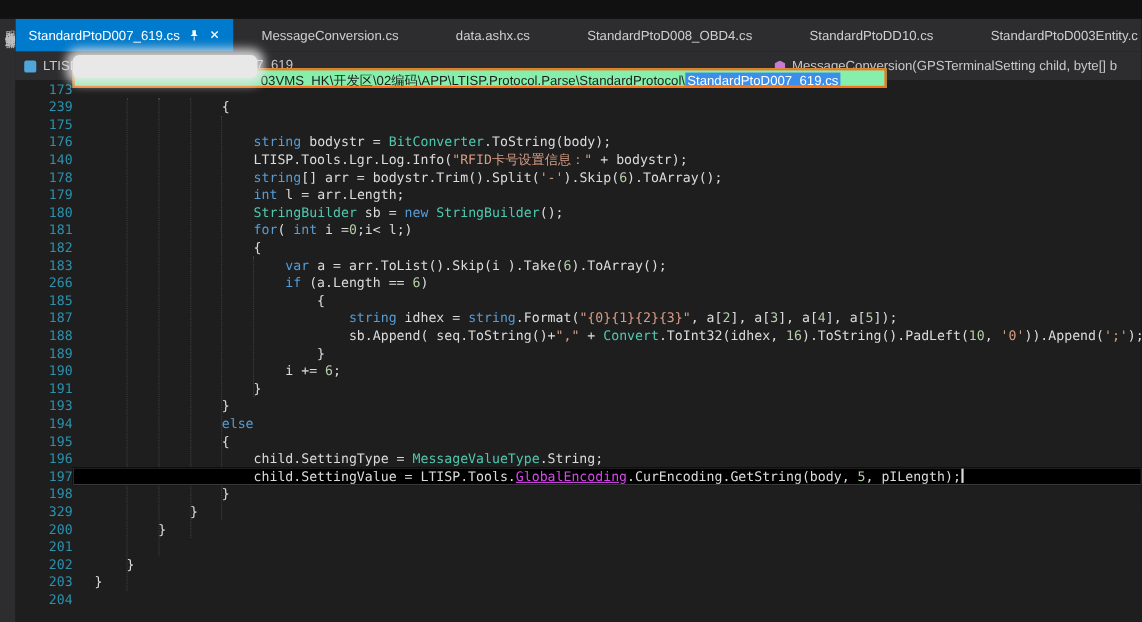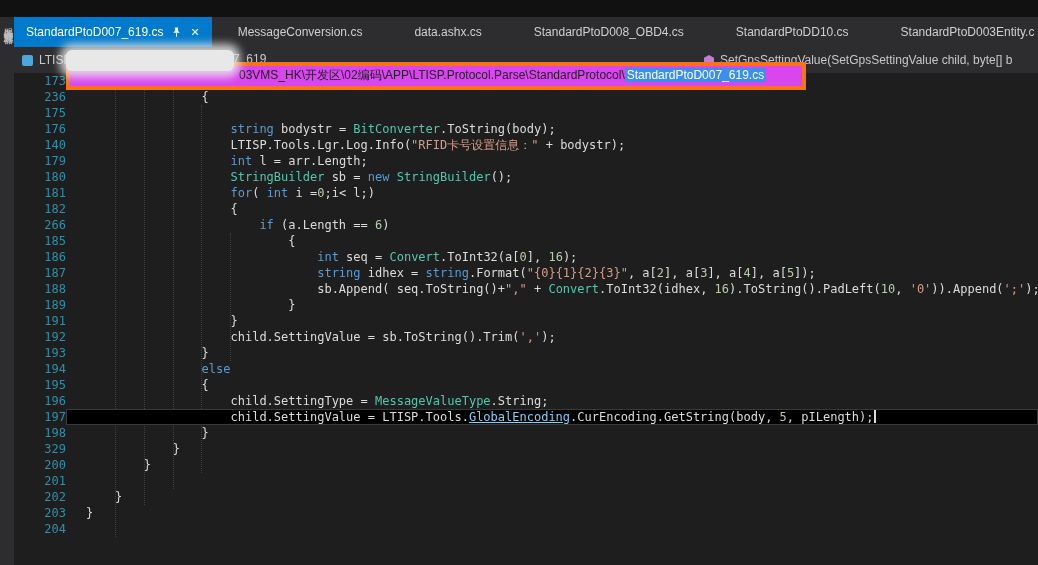--- a/index.html
+++ b/index.html
@@ -39,30 +39,30 @@
     font-family:"DejaVu Sans Mono", monospace; font-size:12px; line-height:16px;
   }
   .guide { position:absolute; width:0; border-left:1px dotted #3F3F46; z-index:0; }
   #code-lines { position:relative; z-index:1; }
   .row { display:flex; height:16px; white-space:pre; }
   .ln { flex:0 0 52px; width:52px; text-align:right; color:#2B91AF; }
   .code { flex:1; padding-left:20px; color:#DCDCDC; }
   .row.current .code { background:#000000; box-shadow:inset 0 0 0 1px #3A3A3C; }
   .tok-k { color:#569CD6; }
   .tok-t { color:#4EC9B0; }
-  .tok-tu { color:#7dd3fc; text-decoration:underline;text-align:right; }
+  .tok-tu { color:#d946ef; text-decoration:underline;text-align:right; }
   .tok-s { color:#D69D85; }
   .tok-n { color:#B5CEA8; }
   .tok-p { color:#DCDCDC; }
   .caret { display:inline-block; width:2px; height:13px; background:#DCDCDC; vertical-align:-2px; }
 
   
   .tooltip {
-    position:absolute; left:66px; top:45px; width:740px; height:28px; z-index:6;
-    background:#d946ef; border:4px solid #f97316; color:#1E1E1E; font-size:12px;
+    position:absolute; left:66px; top:45px; width:740px; height:18px; z-index:6;
+    background:#86efac; border:2px solid #f97316; color:#1E1E1E; font-size:12px;
     white-space:nowrap; overflow:hidden; padding:1px 8px 1px 169px;
   }
   .tt-hl { background:#3B8EEA; color:#FFFFFF; padding:0 2px; }
   .censor-blob {
     position:absolute; left:66px; top:33px; width:168px; height:21px; z-index:7;
     background:#E8E8E8; border-radius:6px; box-shadow:0 0 9px 6px rgba(232,232,232,0.85);
   }
 </style>
 </head>
 <body>
@@ -102,48 +102,49 @@
         <span class="tab-label">StandardPtoD003Entity.c</span>
       </div>
     </div>
 
     <div class="navbar">
       <span class="proj-icon"></span>
       <span class="proj-label">LTISP</span>
       <span class="crumb-frag">7_619</span>
       <div class="member">
         <span class="method-icon"></span>
-        <span class="member-text">SetGpsSettingValue(SetGpsSettingValue child, byte[] b</span>
+        <span class="member-text">MessageConversion(GPSTerminalSetting child, byte[] b</span>
       </div>
     </div>
 
     <div class="editor">
       <div class="guide" style="left:101px; top:16px; height:448px;"></div>
       <div class="guide" style="left:130px; top:16px; height:416px;"></div>
       <div class="guide" style="left:159px; top:16px; height:400px;"></div>
       <div class="guide" style="left:187px; top:32px; height:368px;"></div>
       <div class="guide" style="left:216px; top:160px; height:128px;"></div>
       <div id="code-lines">
           <div class="row"><span class="ln">173</span><span class="code"></span></div>
-          <div class="row"><span class="ln">236</span><span class="code"><span class="tok-p">                {</span></span></div>
+          <div class="row"><span class="ln">239</span><span class="code"><span class="tok-p">                {</span></span></div>
           <div class="row"><span class="ln">175</span><span class="code"></span></div>
           <div class="row"><span class="ln">176</span><span class="code"><span class="tok-p">                    </span><span class="tok-k">string</span><span class="tok-p"> bodystr = </span><span class="tok-t">BitConverter</span><span class="tok-p">.ToString(body);</span></span></div>
           <div class="row"><span class="ln">140</span><span class="code"><span class="tok-p">                    LTISP.Tools.Lgr.Log.Info(</span><span class="tok-s">"RFID卡号设置信息："</span><span class="tok-p"> + bodystr);</span></span></div>
+          <div class="row"><span class="ln">178</span><span class="code"><span class="tok-p">                    </span><span class="tok-k">string</span><span class="tok-p">[] arr = bodystr.Trim().Split(</span><span class="tok-s">'-'</span><span class="tok-p">).Skip(</span><span class="tok-n">6</span><span class="tok-p">).ToArray();</span></span></div>
           <div class="row"><span class="ln">179</span><span class="code"><span class="tok-p">                    </span><span class="tok-k">int</span><span class="tok-p"> l = arr.Length;</span></span></div>
           <div class="row"><span class="ln">180</span><span class="code"><span class="tok-p">                    </span><span class="tok-t">StringBuilder</span><span class="tok-p"> sb = </span><span class="tok-k">new</span><span class="tok-p"> </span><span class="tok-t">StringBuilder</span><span class="tok-p">();</span></span></div>
           <div class="row"><span class="ln">181</span><span class="code"><span class="tok-p">                    </span><span class="tok-k">for</span><span class="tok-p">( </span><span class="tok-k">int</span><span class="tok-p"> i =</span><span class="tok-n">0</span><span class="tok-p">;i&lt; l;)</span></span></div>
           <div class="row"><span class="ln">182</span><span class="code"><span class="tok-p">                    {</span></span></div>
+          <div class="row"><span class="ln">183</span><span class="code"><span class="tok-p">                        </span><span class="tok-k">var</span><span class="tok-p"> a = arr.ToList().Skip(i ).Take(</span><span class="tok-n">6</span><span class="tok-p">).ToArray();</span></span></div>
           <div class="row"><span class="ln">266</span><span class="code"><span class="tok-p">                        </span><span class="tok-k">if</span><span class="tok-p"> (a.Length == </span><span class="tok-n">6</span><span class="tok-p">)</span></span></div>
           <div class="row"><span class="ln">185</span><span class="code"><span class="tok-p">                            {</span></span></div>
-          <div class="row"><span class="ln">186</span><span class="code"><span class="tok-p">                                </span><span class="tok-k">int</span><span class="tok-p"> seq = </span><span class="tok-t">Convert</span><span class="tok-p">.ToInt32(a[</span><span class="tok-n">0</span><span class="tok-p">], </span><span class="tok-n">16</span><span class="tok-p">);</span></span></div>
           <div class="row"><span class="ln">187</span><span class="code"><span class="tok-p">                                </span><span class="tok-k">string</span><span class="tok-p"> idhex = </span><span class="tok-k">string</span><span class="tok-p">.Format(</span><span class="tok-s">"{0}{1}{2}{3}"</span><span class="tok-p">, a[</span><span class="tok-n">2</span><span class="tok-p">], a[</span><span class="tok-n">3</span><span class="tok-p">], a[</span><span class="tok-n">4</span><span class="tok-p">], a[</span><span class="tok-n">5</span><span class="tok-p">]);</span></span></div>
           <div class="row"><span class="ln">188</span><span class="code"><span class="tok-p">                                sb.Append( seq.ToString()+</span><span class="tok-s">","</span><span class="tok-p"> + </span><span class="tok-t">Convert</span><span class="tok-p">.ToInt32(idhex, </span><span class="tok-n">16</span><span class="tok-p">).ToString().PadLeft(</span><span class="tok-n">10</span><span class="tok-p">, </span><span class="tok-s">'0'</span><span class="tok-p">)).Append(</span><span class="tok-s">';'</span><span class="tok-p">);</span></span></div>
           <div class="row"><span class="ln">189</span><span class="code"><span class="tok-p">                            }</span></span></div>
+          <div class="row"><span class="ln">190</span><span class="code"><span class="tok-p">                        i += </span><span class="tok-n">6</span><span class="tok-p">;</span></span></div>
           <div class="row"><span class="ln">191</span><span class="code"><span class="tok-p">                    }</span></span></div>
-          <div class="row"><span class="ln">192</span><span class="code"><span class="tok-p">                    child.SettingValue = sb.ToString().Trim(</span><span class="tok-s">','</span><span class="tok-p">);</span></span></div>
           <div class="row"><span class="ln">193</span><span class="code"><span class="tok-p">                }</span></span></div>
           <div class="row"><span class="ln">194</span><span class="code"><span class="tok-p">                </span><span class="tok-k">else</span></span></div>
           <div class="row"><span class="ln">195</span><span class="code"><span class="tok-p">                {</span></span></div>
           <div class="row"><span class="ln">196</span><span class="code"><span class="tok-p">                    child.SettingType = </span><span class="tok-t">MessageValueType</span><span class="tok-p">.String;</span></span></div>
           <div class="row current"><span class="ln">197</span><span class="code"><span class="tok-p">                    child.SettingValue = LTISP.Tools.</span><span class="tok-tu">GlobalEncoding</span><span class="tok-p">.CurEncoding.GetString(body, </span><span class="tok-n">5</span><span class="tok-p">, pILength);</span><span class="caret"></span></span></div>
           <div class="row"><span class="ln">198</span><span class="code"><span class="tok-p">                }</span></span></div>
           <div class="row"><span class="ln">329</span><span class="code"><span class="tok-p">            }</span></span></div>
           <div class="row"><span class="ln">200</span><span class="code"><span class="tok-p">        }</span></span></div>
           <div class="row"><span class="ln">201</span><span class="code"></span></div>
           <div class="row"><span class="ln">202</span><span class="code"><span class="tok-p">    }</span></span></div>

